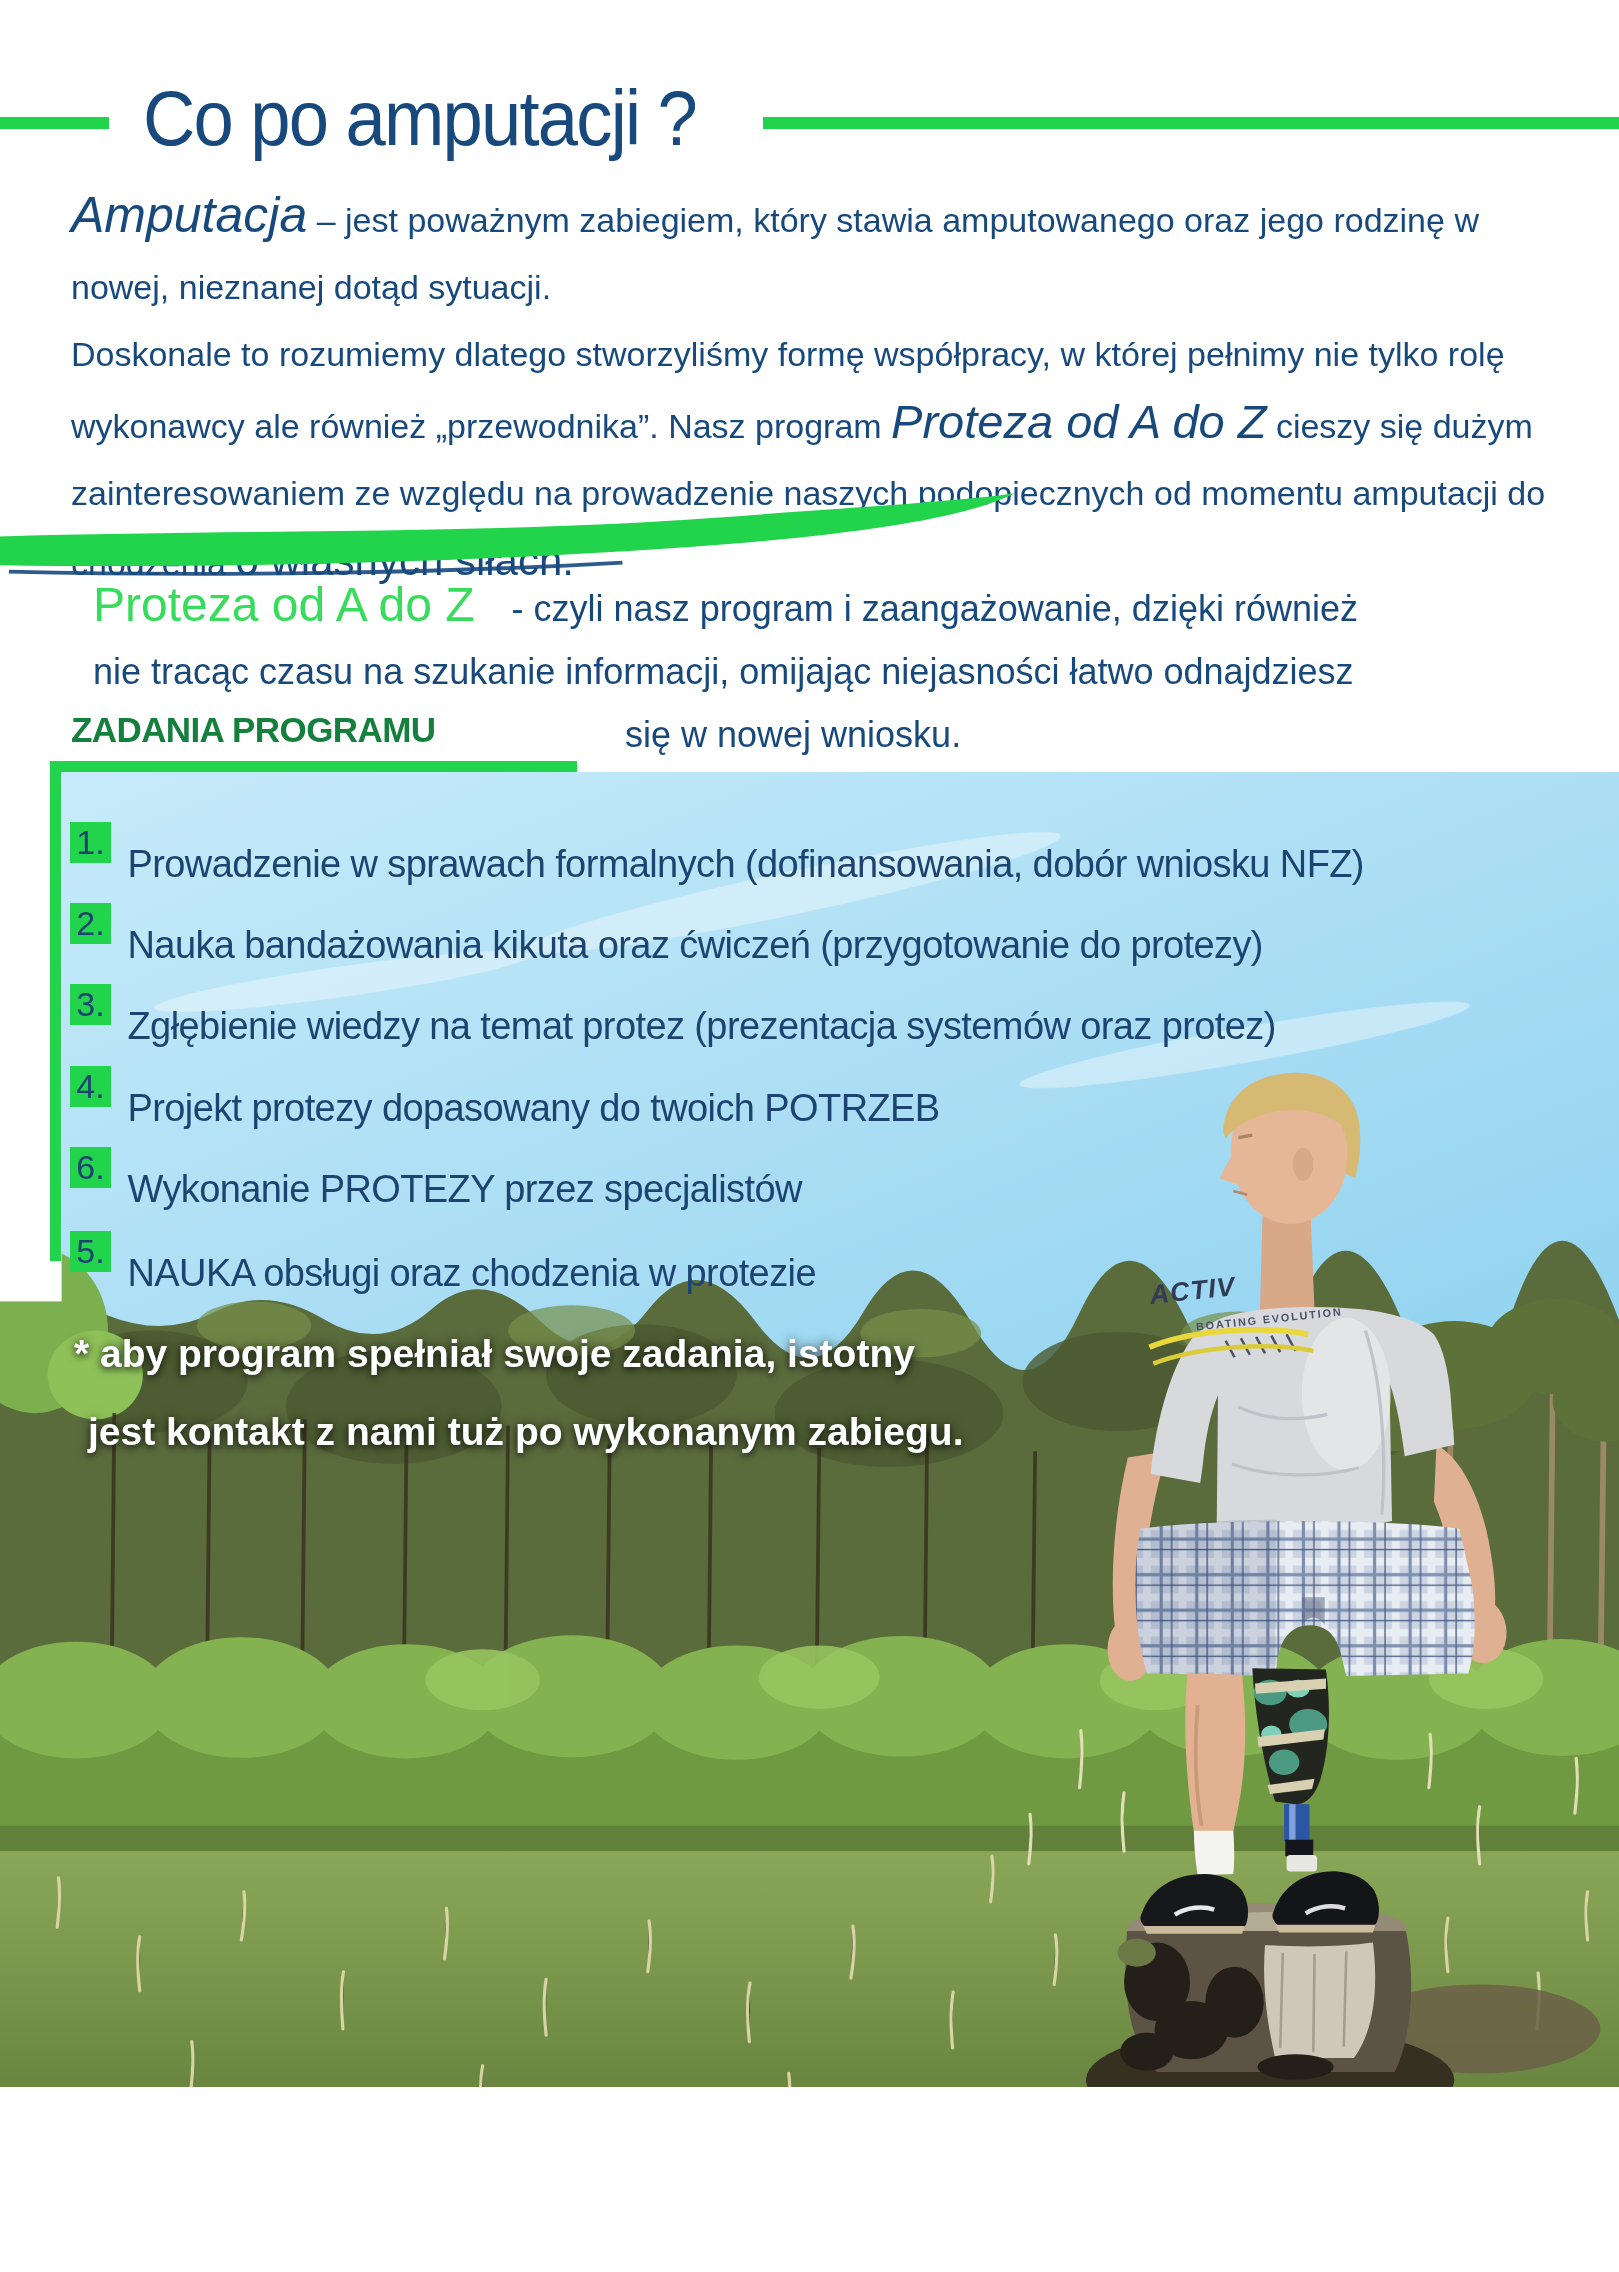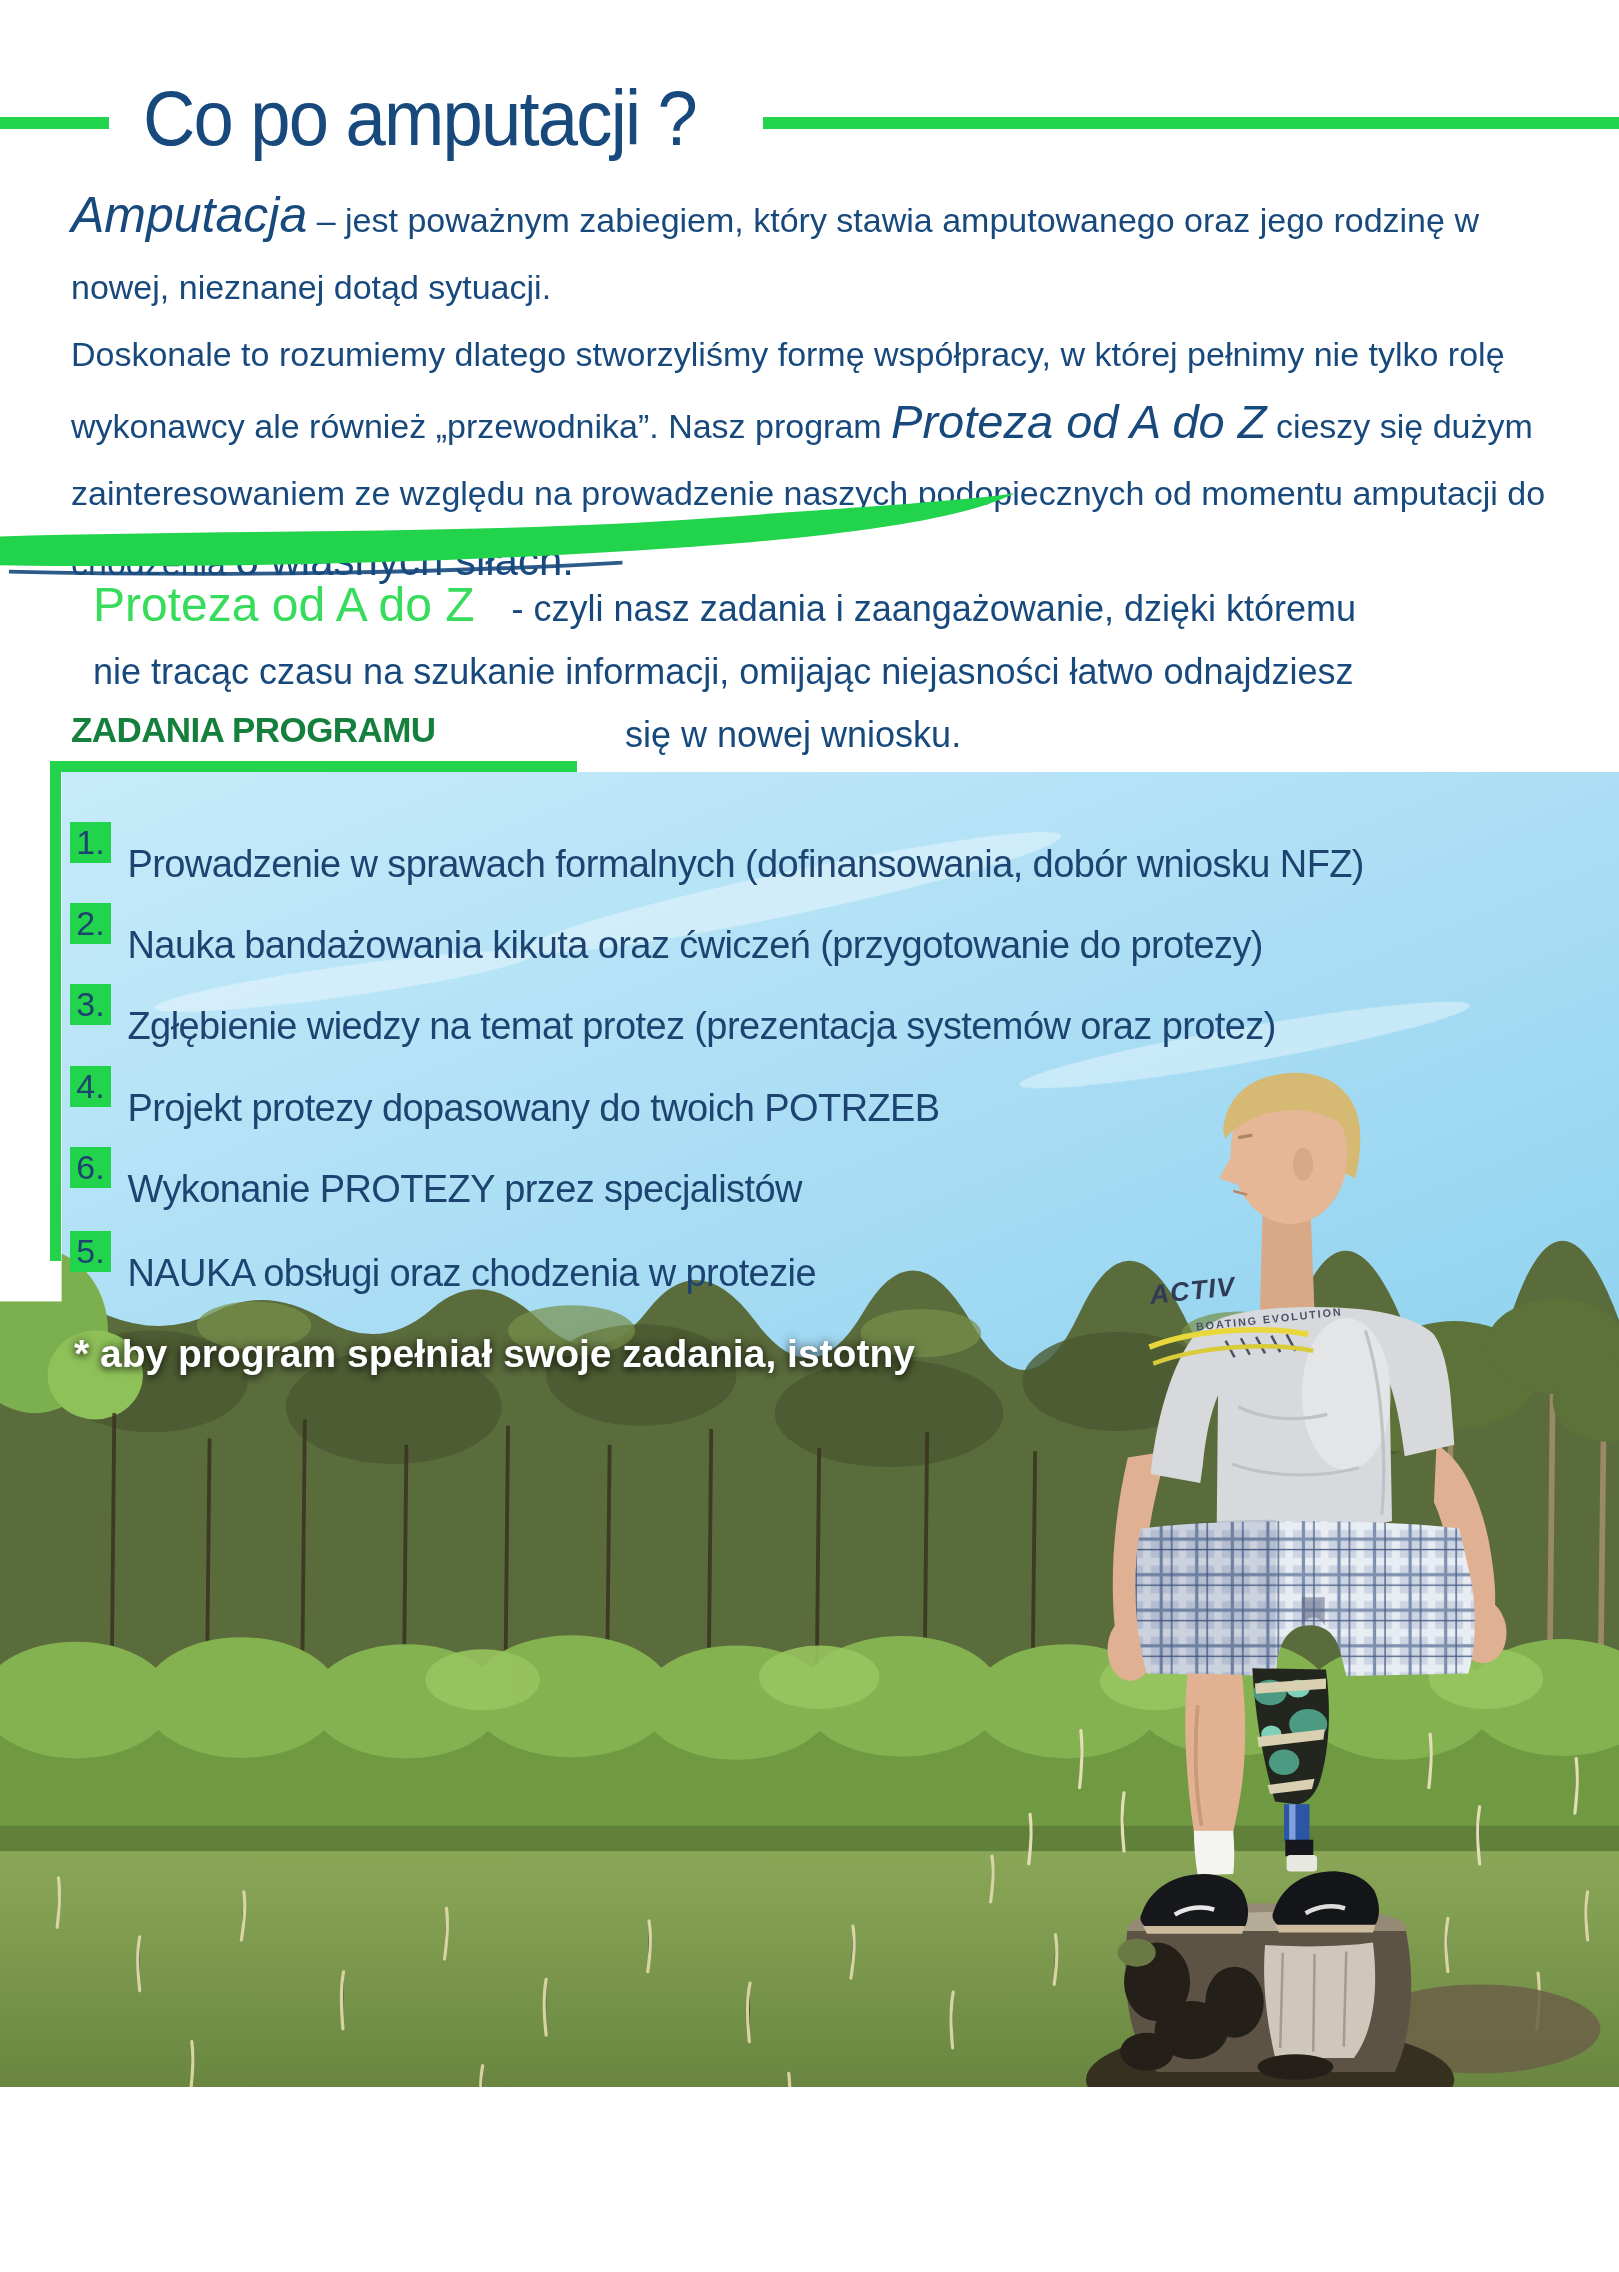--- a/index.html
+++ b/index.html
@@ -72,21 +72,21 @@
   <div class="intro">
     <p class="para"><span class="lead">Amputacja</span><span> – jest poważnym zabiegiem, który stawia amputowanego oraz jego rodzinę w nowej, nieznanej dotąd sytuacji.</span></p>
     <p class="para"><span>Doskonale to rozumiemy dlatego stworzyliśmy formę współpracy, w której pełnimy nie tylko rolę wykonawcy ale również „przewodnika”. Nasz program </span><em class="prog-inline">Proteza od A do Z</em><span> cieszy się dużym zainteresowaniem ze względu na prowadzenie naszych podopiecznych od momentu amputacji do chodzenia </span><span class="own-strength">o własnych siłach.</span></p>
   </div>
 
   <svg class="swoosh" viewBox="0 0 1650 190" preserveAspectRatio="none" aria-hidden="true">
     <path d="M14,172 C340,180 700,174 980,158" fill="none" stroke="#17497d" stroke-width="6" opacity="0.9"></path>
     <path d="M0,117 C360,106 760,114 1120,88 C1330,72 1510,62 1598,49 C1522,86 1382,108 1182,126 C822,156 360,168 0,162 Z" fill="#22d34c"></path>
   </svg>
 
-  <div class="prog-line prog-line1"><span class="prog-name">Proteza od A do Z</span><span class="prog-desc-gap">- czyli nasz zadania i zaangażowanie, dzięki któremu</span></div>
+  <div class="prog-line prog-line1"><span class="prog-name">Proteza od A do Z</span><span class="prog-desc-gap">- czyli nasz program i zaangażowanie, dzięki również</span></div>
   <div class="prog-line prog-line2">nie tracąc czasu na szukanie informacji, omijając niejasności łatwo odnajdziesz</div>
   <div class="prog-line prog-line3">się w nowej wniosku.</div>
 
   <h2 class="tasks-heading">ZADANIA PROGRAMU</h2>
   <div class="tasks-underline"></div>
   <div class="tasks-vbar"></div>
 
   <div class="photo">
     <svg viewBox="0 0 2551 2363" preserveAspectRatio="none" aria-hidden="true">
       <defs>
@@ -341,18 +341,19 @@
   <div class="task-row" style="top:1124px">
     <span class="task-num">6.</span>
     <span class="task-text">Wykonanie PROTEZY przez specjalistów</span>
   </div>
   <div class="task-row" style="top:1208px">
     <span class="task-num">5.</span>
     <span class="task-text">NAUKA obsługi oraz chodzenia w protezie</span>
   </div>
 
   <div class="note-line note1">* aby program spełniał swoje zadania, istotny</div>
+  <div class="note-line note2">jest kontakt z nami tuż po wykonanym zabiegu.</div>
 
   <div class="stripe stripe-navy"></div>
   <div class="stripe stripe-green"></div>
 
 </div>
 
 
 </body></html>

